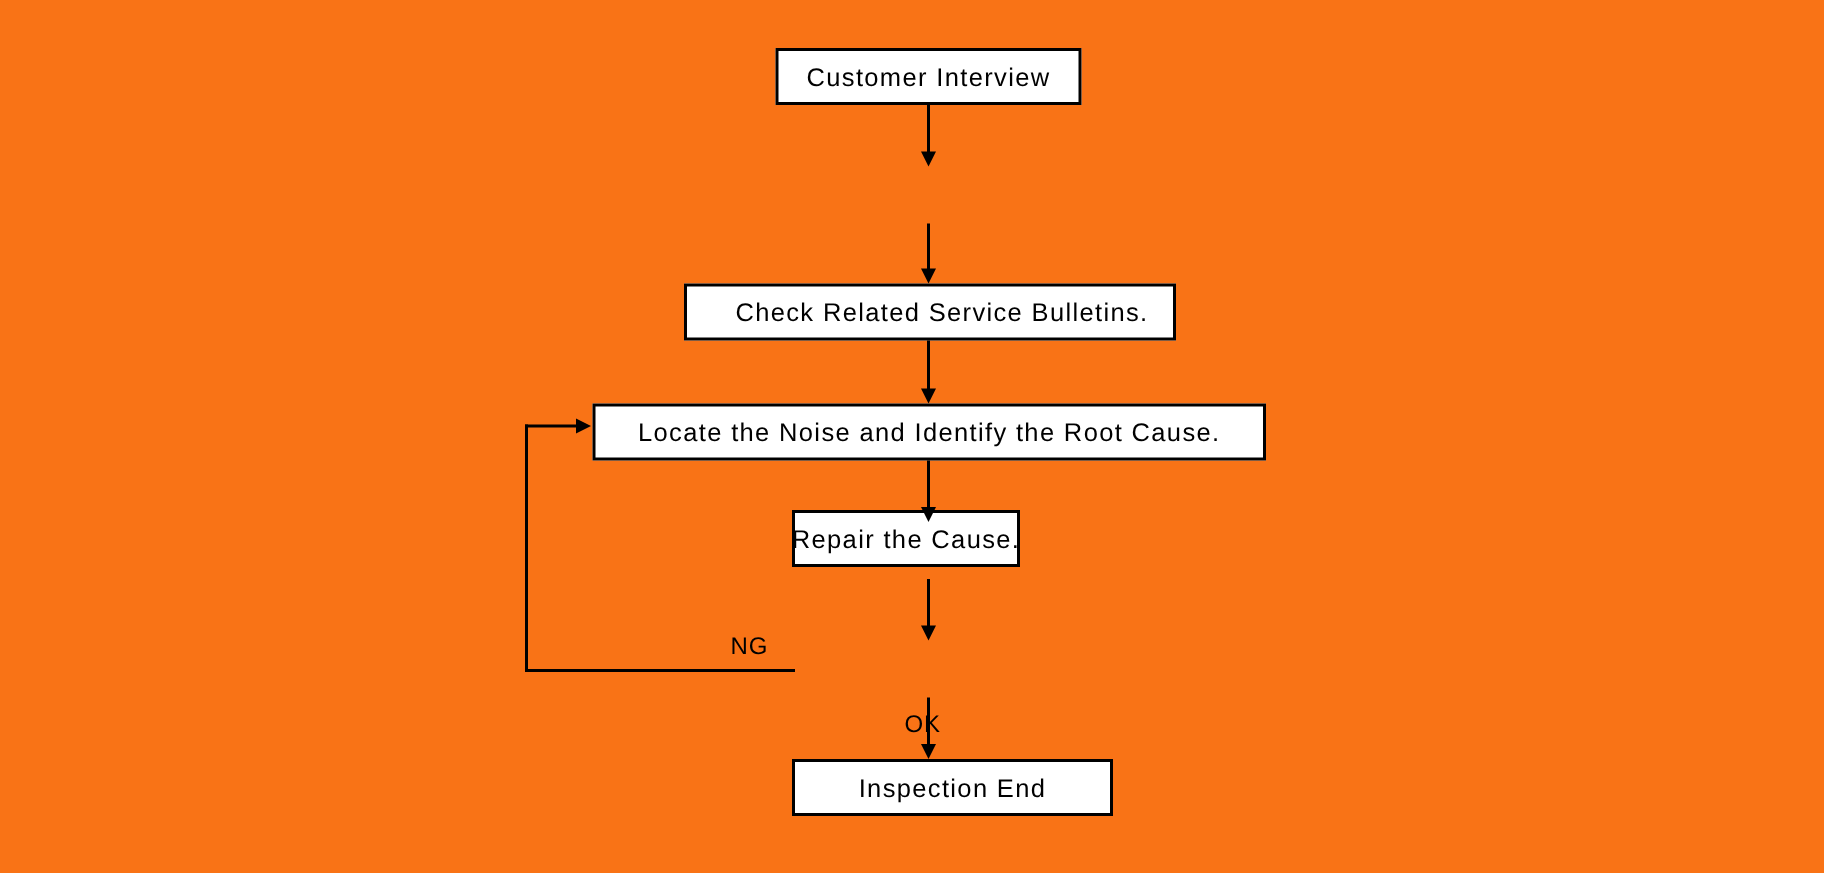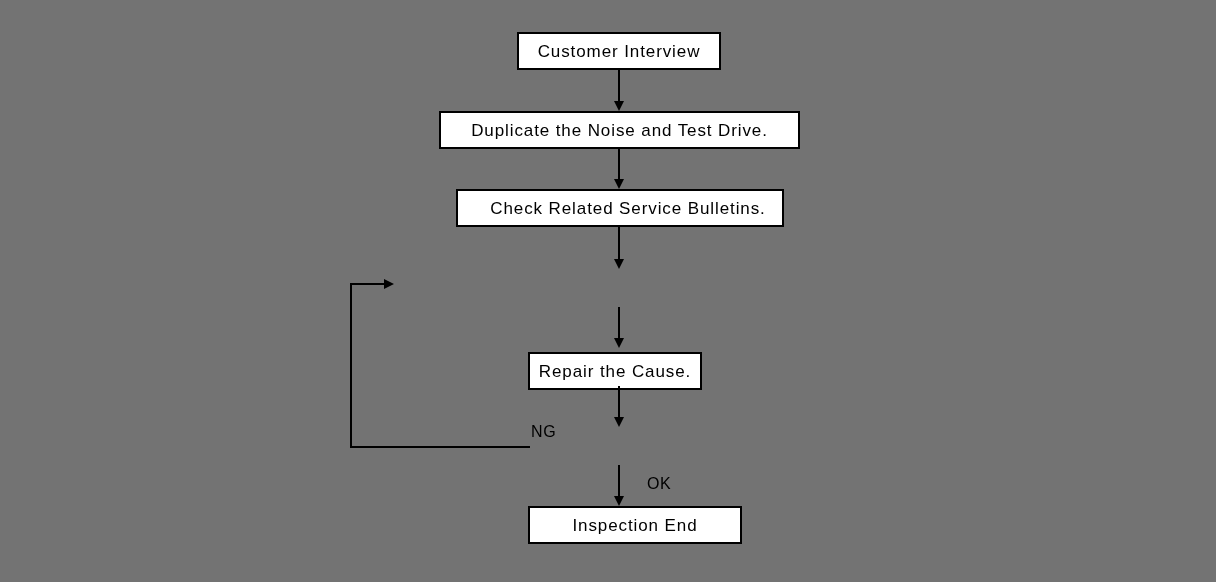--- a/index.html
+++ b/index.html
@@ -4,21 +4,21 @@
 <style>
   html, body {
     margin: 0;
     padding: 0;
     background: #ffffff;
   }
   #canvas {
     position: relative;
     width: 1216px;
     height: 582px;
-    background: #737373;
+    background: #f97316;
     overflow: hidden;
     font-family: "Liberation Sans", "DejaVu Sans", sans-serif;
   }
   .node {
     position: absolute;
     box-sizing: border-box;
     background: #ffffff;
     border: 2px solid #000000;
     display: flex;
     align-items: center;
@@ -63,42 +63,41 @@
     border-bottom: 5px solid transparent;
     border-left: 10px solid #000000;
   }
   .edge-label {
     position: absolute;
     color: #000000;
     font-size: 16px;
     letter-spacing: 0.6px;
     white-space: nowrap;
     line-height: 1;
-    margin-left: 44px;
   }
 </style>
 </head>
 <body>
 
 <div id="canvas">
 
   <div class="node" style="left:517px; top:32px; width:204px; height:38px;">
     <span class="label">Customer Interview</span>
   </div>
 
-  <div class="node" style="left:439px; top:111px; width:361px; height:38px;">
-    <span class="label">Duplicate the Noise and Test Drive.</span>
-  </div>
 
   <div class="node" style="left:456px; top:189px; width:328px; height:38px;padding-left:16px;">
     <span class="label">Check Related Service Bulletins.</span>
   </div>
 
+  <div class="node" style="left:395px; top:269px; width:449px; height:38px;">
+    <span class="label">Locate the Noise and Identify the Root Cause.</span>
+  </div>
 
-  <div class="node" style="left:528px; top:352px; width:174px; height:38px;">
+  <div class="node" style="left:528px; top:340px; width:152px; height:38px;">
     <span class="label">Repair the Cause.</span>
   </div>
 
 
   <div class="node" style="left:528px; top:506px; width:214px; height:38px;">
     <span class="label">Inspection End</span>
   </div>
 
   <div class="vline" style="left:618px; top:70px; height:32px;"></div>
   <div class="arrow-down" style="left:614px; top:101px;"></div>

